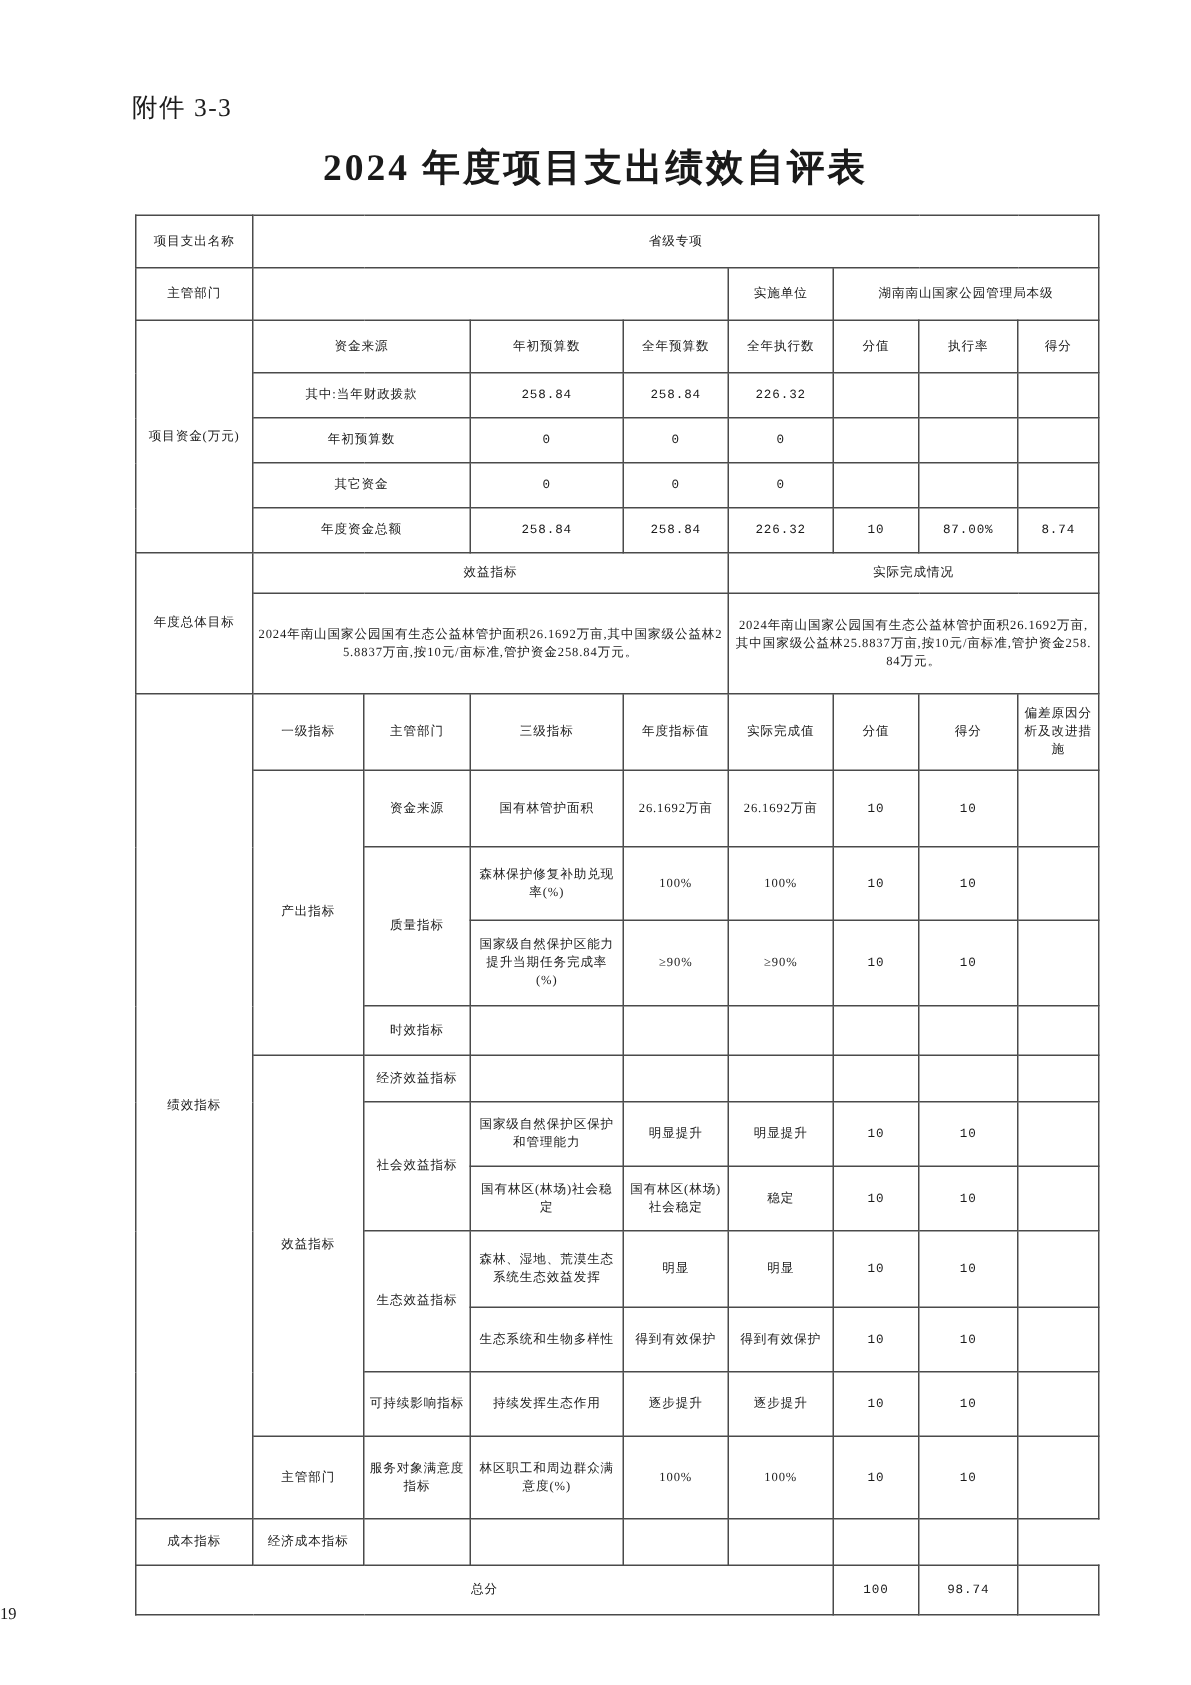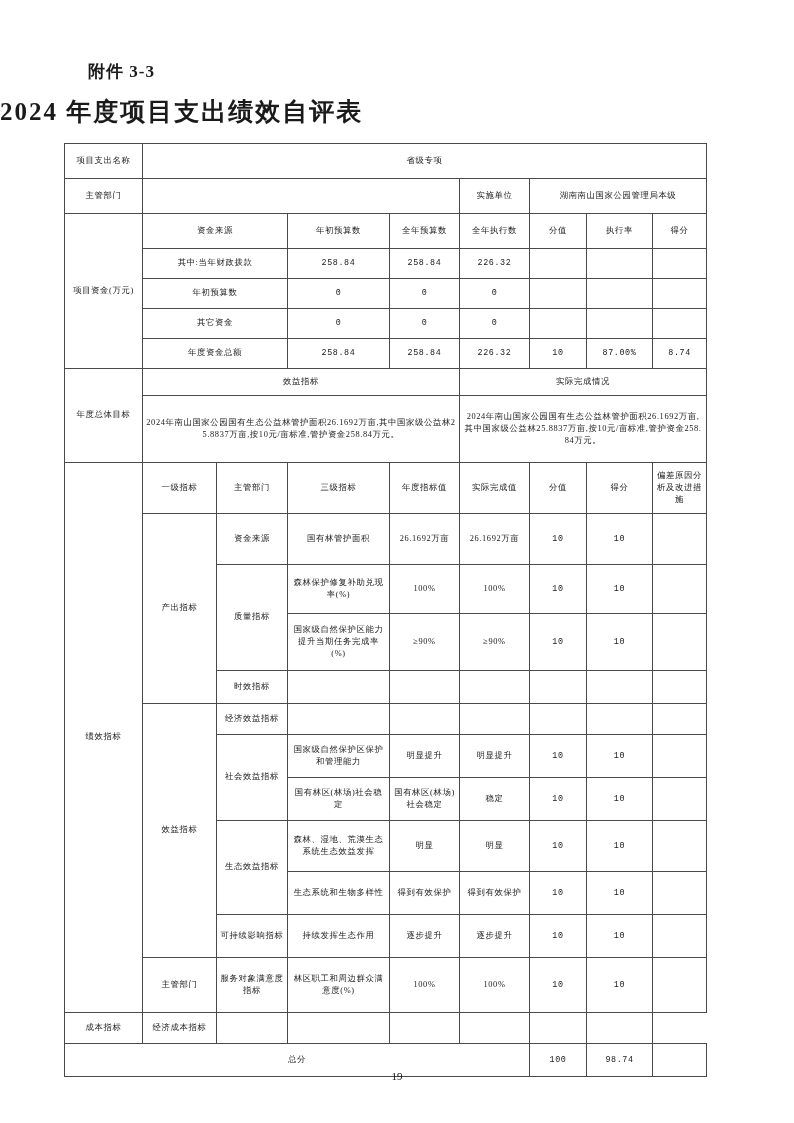--- a/index.html
+++ b/index.html
@@ -14,34 +14,35 @@
   }
   .page{
     position:relative;
     width:794px;height:1123px;
     box-sizing:border-box;
   }
   .attach-label{
     position:absolute;
     left:64px; top:60px;
     font-size:17px;
-    font-weight:bold;
+    font-weight:normal;
     letter-spacing:1px;
     padding-left:24px;
   }
   .doc-title{
     position:absolute;
     left:0; right:0; top:95px;
+    text-align:center;
     font-size:25px;
     font-weight:bold;
     letter-spacing:2px;
   }
   table.main{
     position:absolute;
-    left:64px; top:143px;
+    left:90px; top:143px;
     width:642px;
     border-collapse:collapse;
     table-layout:fixed;
     border-radius:23px;
   }
   table.main td{
     border:1px solid #4a4a4a;
     font-size:8.4px;
     text-align:center;
     vertical-align:middle;
@@ -59,21 +60,21 @@
     font-size:8.2px;
     line-height:1.5;
     padding:6px 7px;
     letter-spacing:0.2px;
   }
   td.hdr{ letter-spacing:1.4px;font-family:Liberation Mono, monospace; }
   .pagenum{
     position:absolute;
     left:0;right:0;
     top:1070px;
-    text-align:center;
+    text-align:left;
     font-size:11px;
   }
 </style>
 </head>
 <body>
 
 <div class="page">
 
   <div class="attach-label">附件 3-3</div>
 

